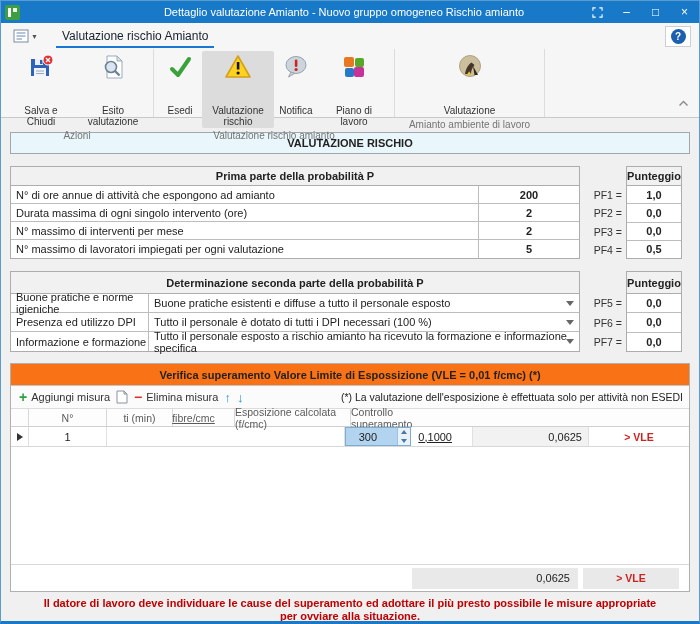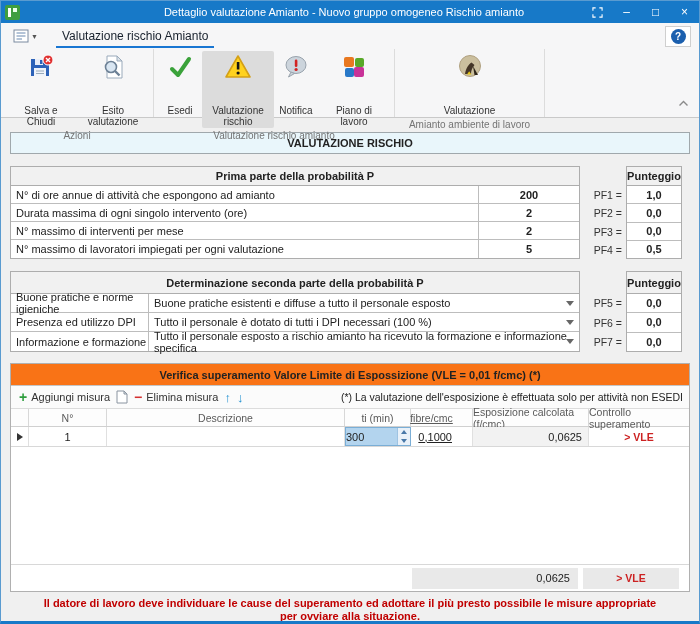--- a/index.html
+++ b/index.html
@@ -87,21 +87,21 @@
   .gd{ display:flex; align-items:center; border-right:1px solid #e0e0e0; }
   .col-marker{ width:18px; flex:0 0 auto; justify-content:center;}
   .col-n{ width:78px; flex:0 0 auto; justify-content:center;}
   .col-desc{ flex:1 1 auto; }
   .col-ti{ width:66px; flex:0 0 auto; }
   .col-fibre{ width:62px; flex:0 0 auto; justify-content:flex-end; padding-right:20px;text-decoration:underline;}
   .col-esp{ width:116px; flex:0 0 auto; justify-content:flex-end; padding-right:6px;}
   .col-ctrl{ width:100px; flex:0 0 auto; justify-content:center; border-right:none;}
   .marker-tri{ width:0; height:0; border-top:4px solid transparent; border-bottom:4px solid transparent; border-left:6px solid #333; }
   .ti-cell{ background:#b3d4ee; border:1px solid #7aaed6; display:flex; align-items:center; justify-content:flex-end; padding:0; }
-  .ti-val{ flex:1 1 auto; padding-right:4px; }
+  .ti-val{ flex:1 1 auto; text-align:right; padding-right:20px; }
   .spinner{ width:13px; height:100%; display:flex; flex-direction:column; border-left:1px solid #9ec3e2; background:#e9f1f9;}
   .spin{ flex:1; display:flex; align-items:center; justify-content:center; }
   .spin-up{ width:0;height:0;border-left:3px solid transparent;border-right:3px solid transparent;border-bottom:4px solid #4878a8;}
   .spin-dn{ width:0;height:0;border-left:3px solid transparent;border-right:3px solid transparent;border-top:4px solid #4878a8;}
   .esp-bg{ background:#f2f2f2; }
   .red{ color:#cc2222; font-weight:bold; font-size:10.5px; }
   .grid-empty{ flex:1 1 auto; background:#fff; }
   .vle-summary{ height:27px; border-top:1px solid #d8d8d8; display:flex; align-items:center; flex:0 0 auto; padding-right:10px;}
   .sum-spacer{ flex:1 1 auto; }
   .sum-esp{ width:166px; height:21px; background:#e9e9e9; display:flex; align-items:center; justify-content:flex-end;
@@ -341,21 +341,20 @@
         </div>
         <div class="tb-btn">
           <span class="arrow-dn">↓</span>
         </div>
         <div class="vle-note">(*) La valutazione dell'esposizione è effettuata solo per attività non ESEDI</div>
       </div>
 
       <div class="grid-headrow">
         <div class="gh col-marker"></div>
         <div class="gh col-n">N°</div>
-        <div class="gh col-desc">Descrizione</div>
         <div class="gh col-ti">ti (min)</div>
         <div class="gh col-fibre" style="justify-content:center;">fibre/cmc</div>
         <div class="gh col-esp" style="justify-content:center;">Esposizione calcolata (f/cmc)</div>
         <div class="gh col-ctrl">Controllo superamento</div>
       </div>
 
       <div class="grid-datarow">
         <div class="gd col-marker">
             <span class="marker-tri"></span>
           </div>

